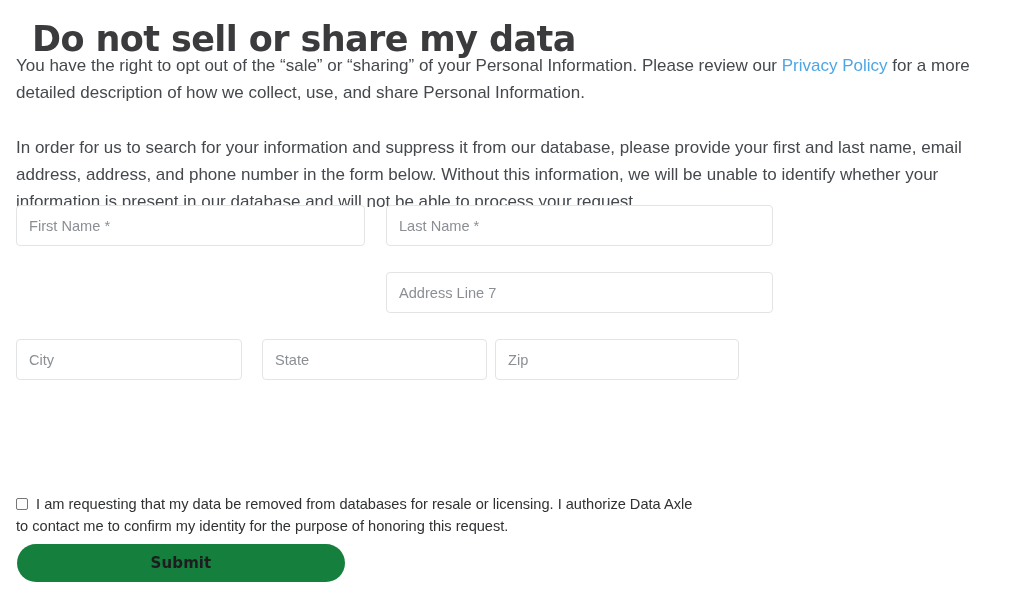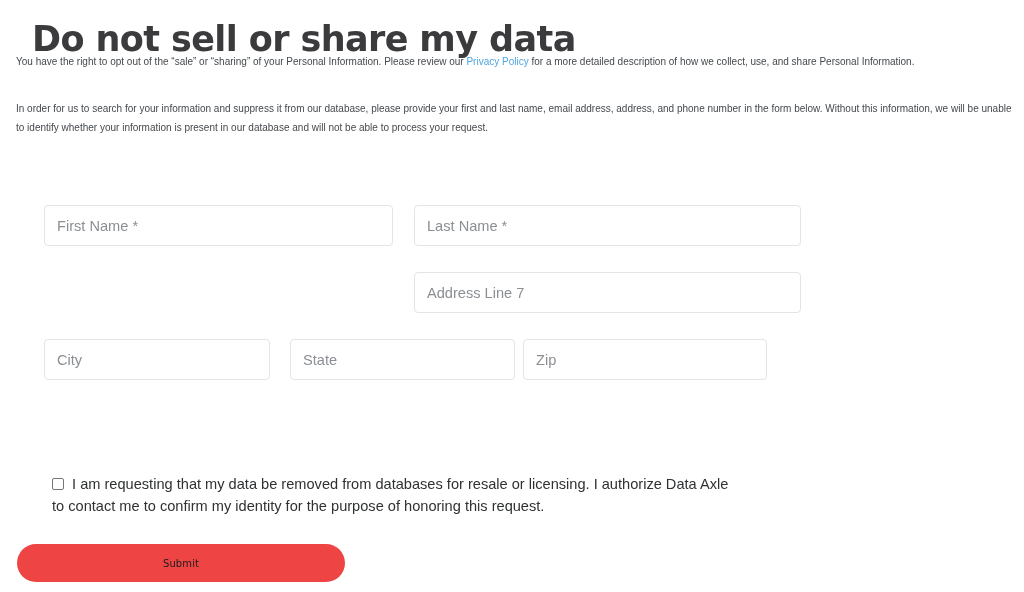--- a/index.html
+++ b/index.html
@@ -37,22 +37,22 @@
     color: #3b3b3d;
     white-space: nowrap;
   }
 
   
   .intro {
     position: absolute;
     left: 16px;
     top: 52px;
     width: 1000px;
-    font-size: 10px;
-    line-height: 19px;
+    font-size: 17px;
+    line-height: 27px;
     color: #45494d;
   }
   .intro p {
     margin: 0;
   }
   .intro p.second {
     margin-top: 28px;
   }
   .policy-link {
     color: #4ea6e4;
@@ -77,21 +77,20 @@
     box-sizing: border-box;
     border: 1px solid #e2e4e6;
     border-radius: 4px;
     background: #ffffff;
     display: flex;
     align-items: center;
     padding: 0 12px;
     font-size: 14.6px;
     color: #8b8f94;
     overflow: hidden;
-    margin-left: 28px;
   }
   .field .ph {
     color: #8b8f94;
     font-size: 14.6px;
     line-height: 18px;
     white-space: nowrap;
     pointer-events: none;
   }
 
   
@@ -115,26 +114,25 @@
     display: flex;
     align-items: center;
     justify-content: center;
   }
   .autofill-icon svg { display: block; }
 
   
   .consent {
     position: absolute;
     left: 16px;
-    top: 474px;
+    top: 494px;
     width: 690px;
     font-size: 14.6px;
     line-height: 21.5px;
     color: #2f3133;
-    margin-left: 36px;
   }
   .consent-box {
     -webkit-appearance: none;
     appearance: none;
     width: 12px;
     height: 12px;
     margin: 0 4px 0 0;
     box-sizing: border-box;
     border: 1px solid #767676;
     border-radius: 2px;
@@ -149,25 +147,25 @@
 
   
   .submit-button {
     position: absolute;
     left: 17px;
     top: 544px;
     width: 328px;
     height: 38px;
     border: none;
     border-radius: 21px;
-    background: #ef4444;
+    background: #15803d;
     color: #1d1d1f;
     font-family: "DejaVu Sans", sans-serif;
-    font-size: 10px;
-    font-weight: 400;
+    font-size: 15px;
+    font-weight: 700;
     letter-spacing: 0.1px;
     cursor: pointer;
     display: flex;
     align-items: center;
     justify-content: center;
   }
 </style>
 </head>
 <body>
 

